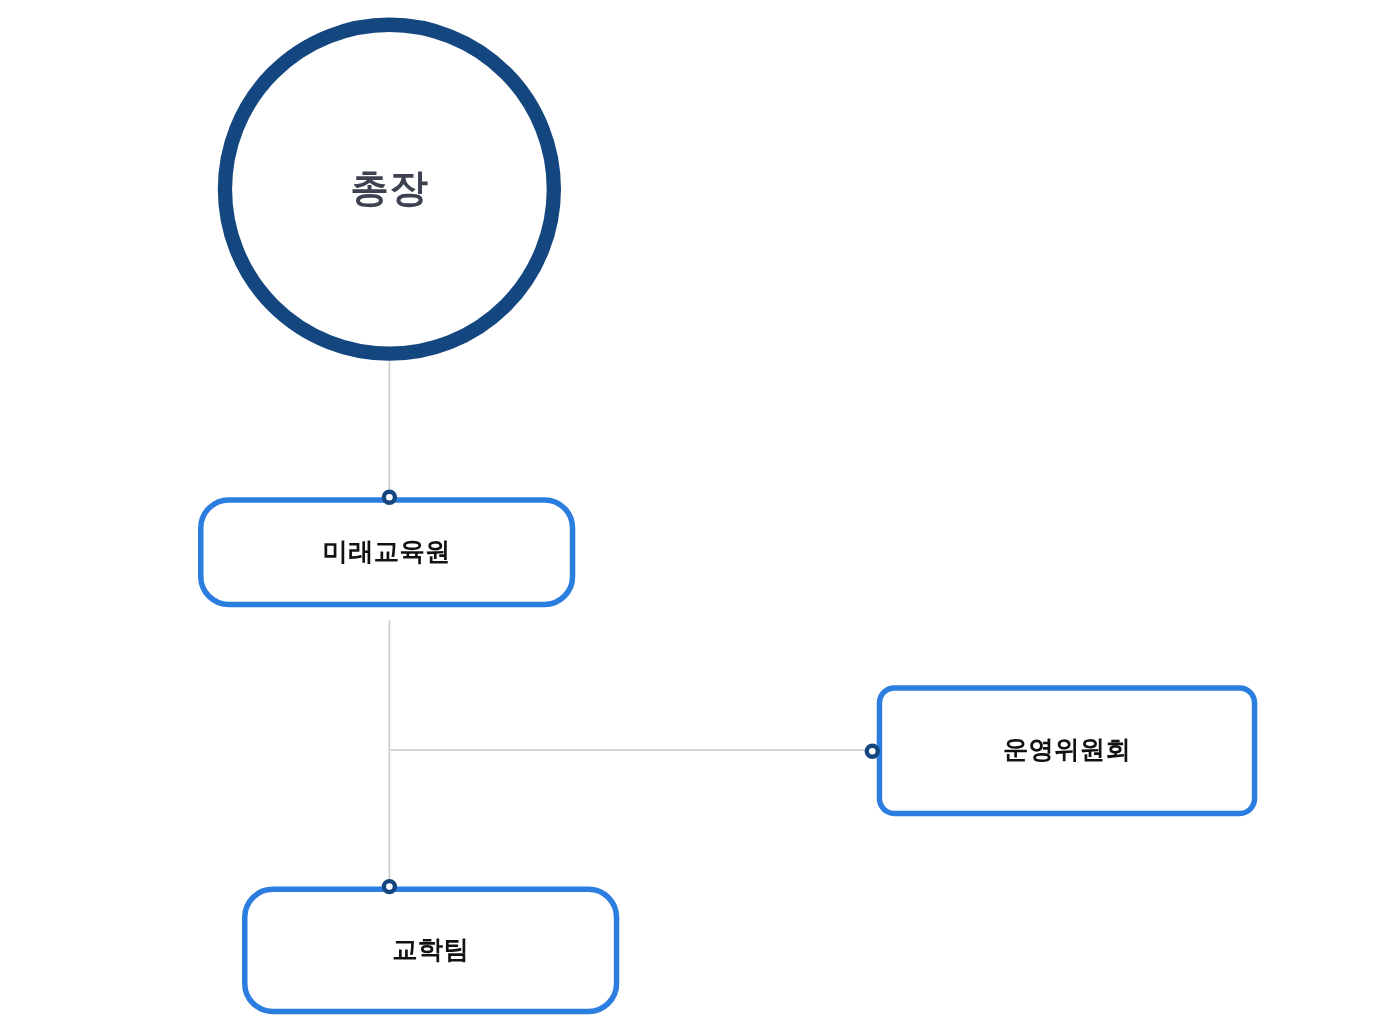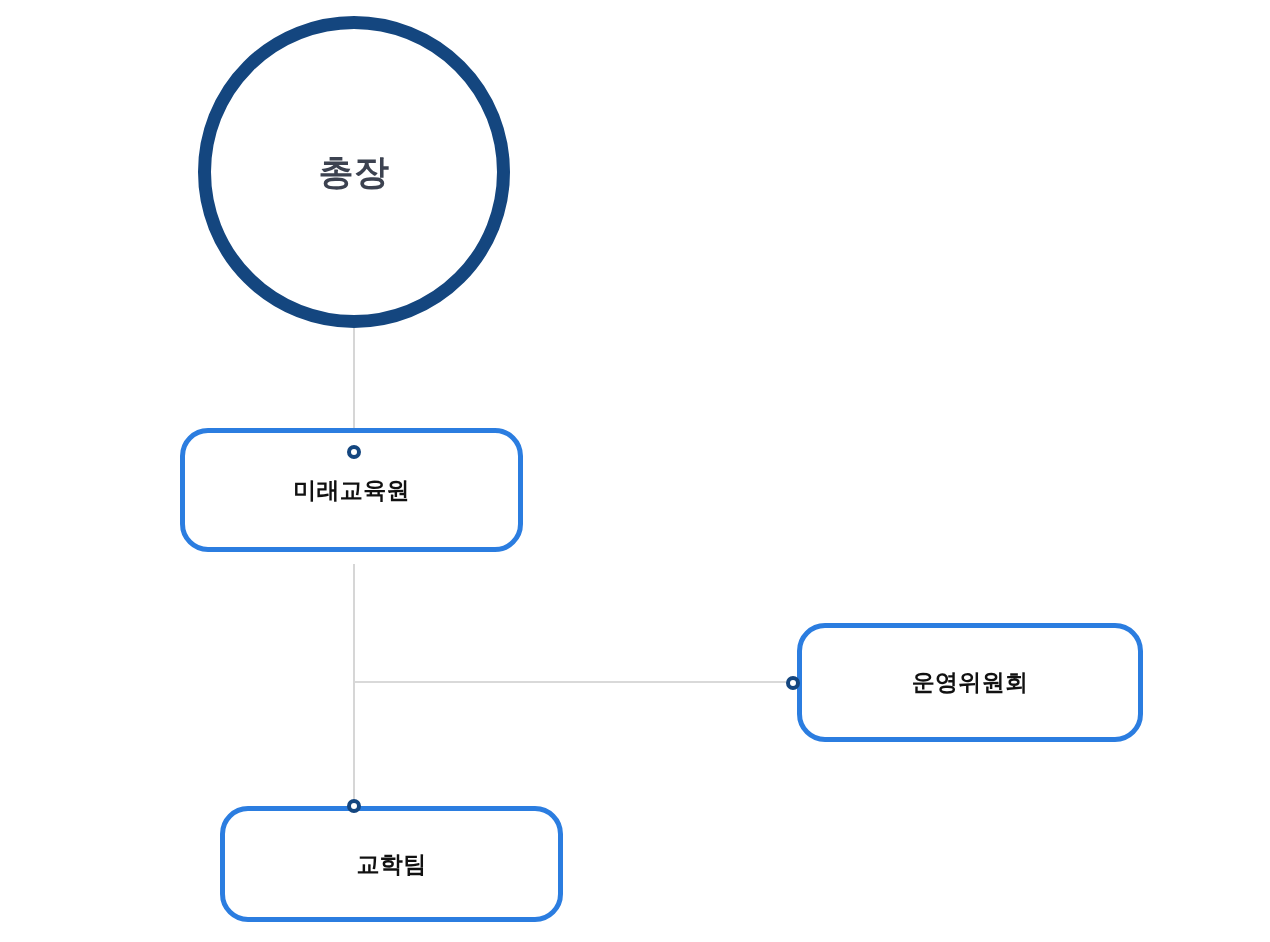--- a/index.html
+++ b/index.html
@@ -78,25 +78,25 @@
   <svg id="connector-layer" width="1270" height="942" viewBox="0 0 1270 942" aria-hidden="true">
     <polyline fill="none" stroke-linecap="butt" points="354,328 354,452" stroke="#cccccc" stroke-width="1.6"></polyline>
     <polyline fill="none" stroke-linecap="butt" points="354,564 354,806" stroke="#cccccc" stroke-width="1.6"></polyline>
     <polyline fill="none" stroke-linecap="butt" points="355,682 793,682" stroke="#cccccc" stroke-width="1.6"></polyline>
   </svg>
 
   <div class="node-circle" style="left: 198px; top: 16px; width: 312px; height: 312px; border: 13px solid rgb(20, 70, 127); background: rgb(255, 255, 255);">
     <span class="node-label" style="color: rgb(60, 66, 80); font-size: 35px;">총장</span>
   </div>
 
-  <div class="node-box" style="left: 180px; top: 428px; width: 343px; height: 124px; border-radius: 28px; border: 5px solid rgb(43, 125, 224); background: rgb(255, 255, 255);">
+  <div class="node-box" style="left: 180px; top: 452px; width: 343px; height: 100px; border-radius: 28px; border: 5px solid rgb(43, 125, 224); background: rgb(255, 255, 255);">
     <span class="node-label" style="color: rgb(17, 17, 17); font-size: 23px;">미래교육원</span>
   </div>
 
-  <div class="node-box" style="left: 797px; top: 623px; width: 346px; height: 119px; border-radius: 28px; border: 5px solid rgb(43, 125, 224); background: rgb(255, 255, 255);">
+  <div class="node-box" style="left: 797px; top: 623px; width: 346px; height: 119px; border-radius: 16px; border: 5px solid rgb(43, 125, 224); background: rgb(255, 255, 255);">
     <span class="node-label" style="color: rgb(17, 17, 17); font-size: 23px;">운영위원회</span>
   </div>
 
   <div class="node-box" style="left: 180px; top: 806px; width: 343px; height: 116px; border-radius: 28px; border: 5px solid rgb(43, 125, 224); background: rgb(255, 255, 255); margin-left: 40px;">
     <span class="node-label" style="color: rgb(17, 17, 17); font-size: 23px;">교학팀</span>
   </div>
 
   <div class="port" style="left: 347px; top: 445px; width: 14px; height: 14px; border: 4px solid rgb(20, 70, 127); background: rgb(255, 255, 255);"></div>
   <div class="port" style="left: 786px; top: 676px; width: 14px; height: 14px; border: 4px solid rgb(20, 70, 127); background: rgb(255, 255, 255);"></div>
   <div class="port" style="left: 347px; top: 799px; width: 14px; height: 14px; border: 4px solid rgb(20, 70, 127); background: rgb(255, 255, 255);"></div>

